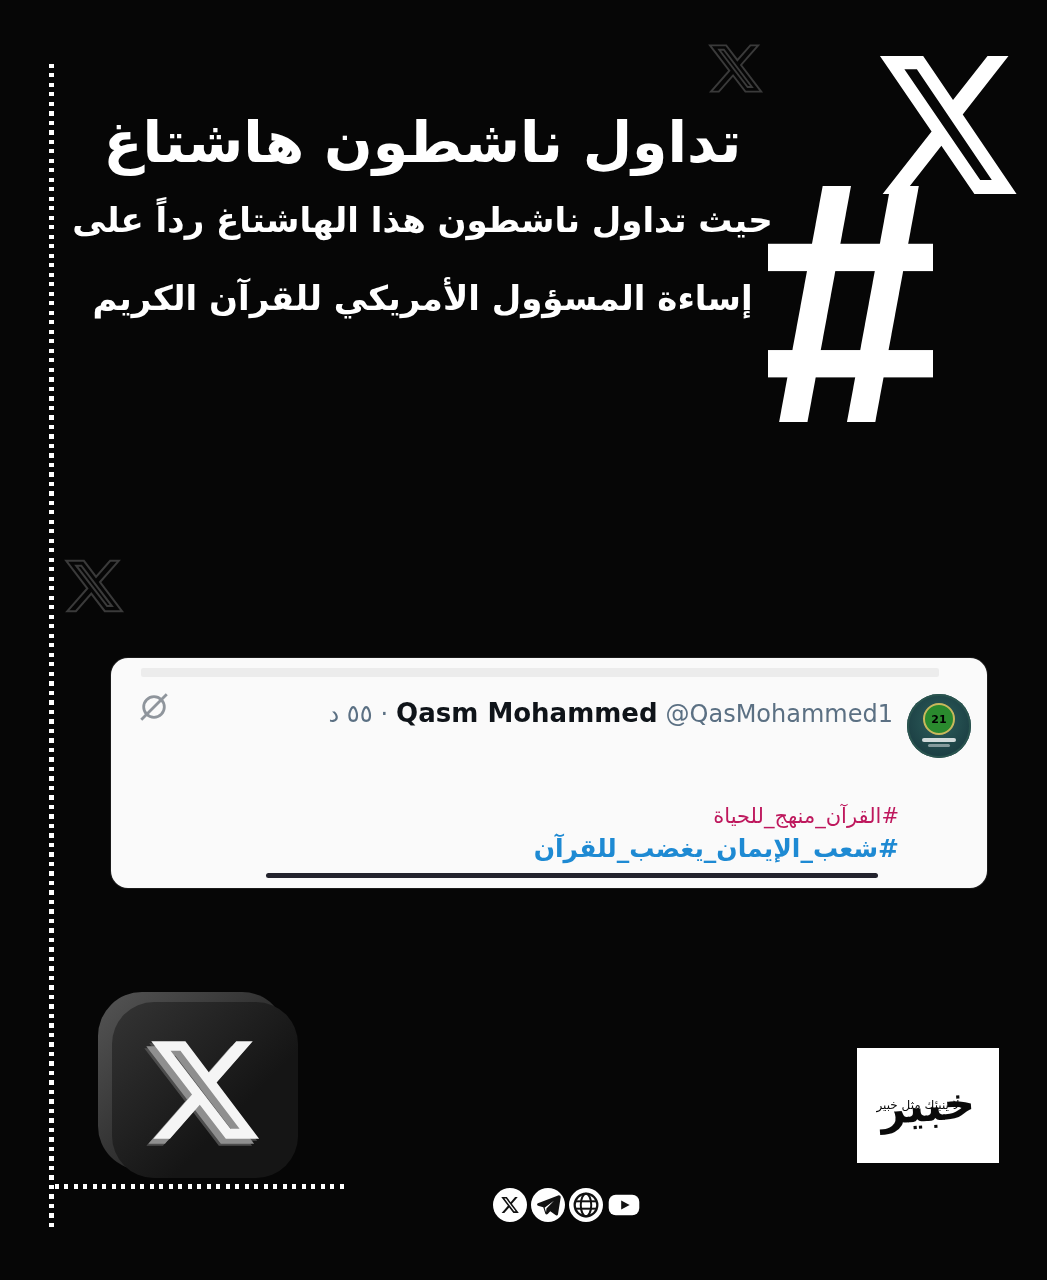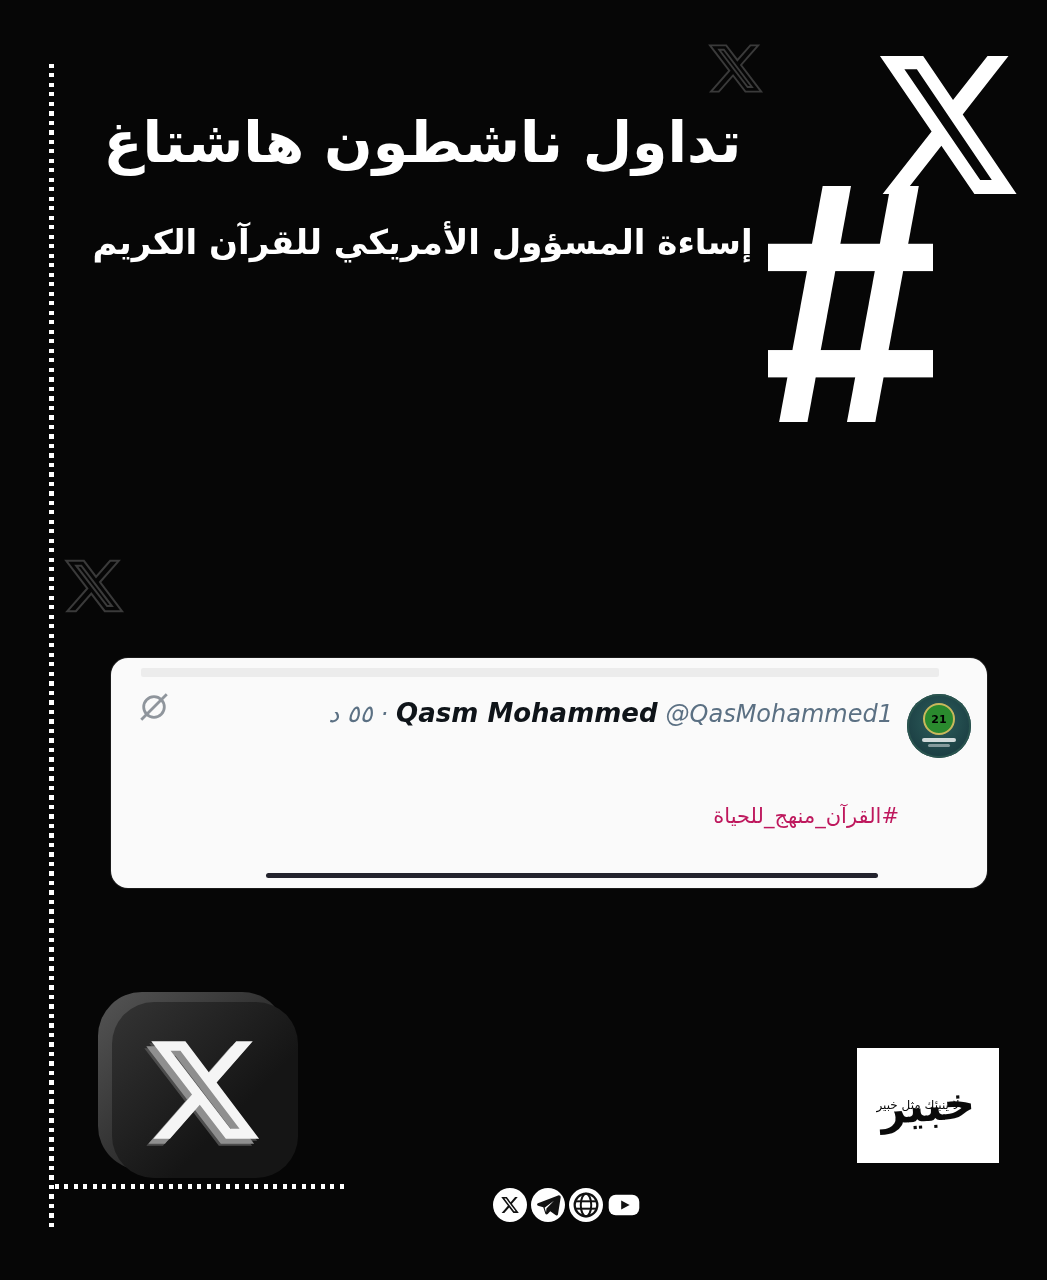--- a/index.html
+++ b/index.html
@@ -46,21 +46,21 @@
   }
   .avatar-badge{
     width:28px;height:28px;border-radius:50%;background:#2a8a2e;border:2px solid #c9b85c;
     color:#000000;font-size:11px;font-weight:bold;display:flex;align-items:center;justify-content:center;
     margin:9px auto 3px auto;
   }
   .avatar-band{width:34px;height:4px;background:rgba(255,255,255,.8);border-radius:2px;margin:3px auto 0 auto;}
   .avatar-band2{width:22px;height:3px;background:rgba(255,255,255,.45);border-radius:2px;margin:2px auto 0 auto;}
   .tweet-header{
     position:absolute;right:94px;top:40px;direction:rtl;white-space:nowrap;
-    font-size:25px;color:#536471;font-style:italic;
+    font-size:25px;color:#536471;
   }
   .tweet-name{font-weight:bold;color:#0f1419;font-size:26px;}
   .tweet-handle,.tweet-dot,.tweet-time{color:#5b7083;font-size:24px;}
   .tweet-body{
     position:absolute;top:74px;right:56px;left:26px;direction:rtl;text-align:right;
     color:#15181c;font-size:21px;line-height:36px;
   }
   .tweet-body div{white-space:nowrap;}
   .hashtag-1{
     position:absolute;top:146px;right:88px;direction:rtl;
@@ -117,20 +117,21 @@
 
   <svg class="hash-big" viewBox="0 0 163 233">
     <rect x="0" y="57" width="163" height="27" fill="#ffffff"></rect>
     <rect x="0" y="162" width="163" height="27" fill="#ffffff"></rect>
     <polygon points="54,0 82,0 39,233 11,233" fill="#ffffff"></polygon>
     <polygon points="121,0 149,0 106,233 78,233" fill="#ffffff"></polygon>
   </svg>
 
   <div class="headline">
     <div class="hl-1">تداول ناشطون هاشتاغ</div>
+    <div class="hl-3">حيث تداول ناشطون هذا الهاشتاغ رداً على</div>
     <div class="hl-4">إساءة المسؤول الأمريكي للقرآن الكريم</div>
   </div>
 
   <div class="tweet-card">
     <div class="card-strip"></div>
 
     <svg class="slash-icon" viewBox="0 0 28 28">
       <circle cx="14" cy="14" r="8.5" fill="none" stroke="#8f959c" stroke-width="2.3"></circle>
       <line x1="3.5" y1="24.5" x2="24.5" y2="3.5" stroke="#8f959c" stroke-width="2.3"></line>
     </svg>
@@ -143,20 +144,21 @@
 
     <div class="tweet-header">
       <span class="tweet-name">Qasm Mohammed</span>
       <span class="tweet-handle">@QasMohammed1</span>
       <span class="tweet-dot">·</span>
       <span class="tweet-time">٥٥ د</span>
     </div>
 
 
     <div class="hashtag-1">#القرآن_منهج_للحياة</div>
+    <div class="hashtag-2">#شعب_الإيمان_يغضب_للقرآن</div>
 
     <div class="redact-line"></div>
   </div>
 
   <div class="cube">
     <div class="cube-back"></div>
     <div class="cube-face">
       <svg class="cube-x" viewBox="0 0 24 24">
         <path fill="#f5f5f5" d="M18.244 2.25h3.308l-7.227 8.26 8.502 11.24h-6.657l-5.214-6.817L4.99 21.75H1.68l7.73-8.835L1.254 2.25H8.08l4.713 6.231zm-1.161 17.52h1.833L7.084 4.126H5.117z"></path>
       </svg>

